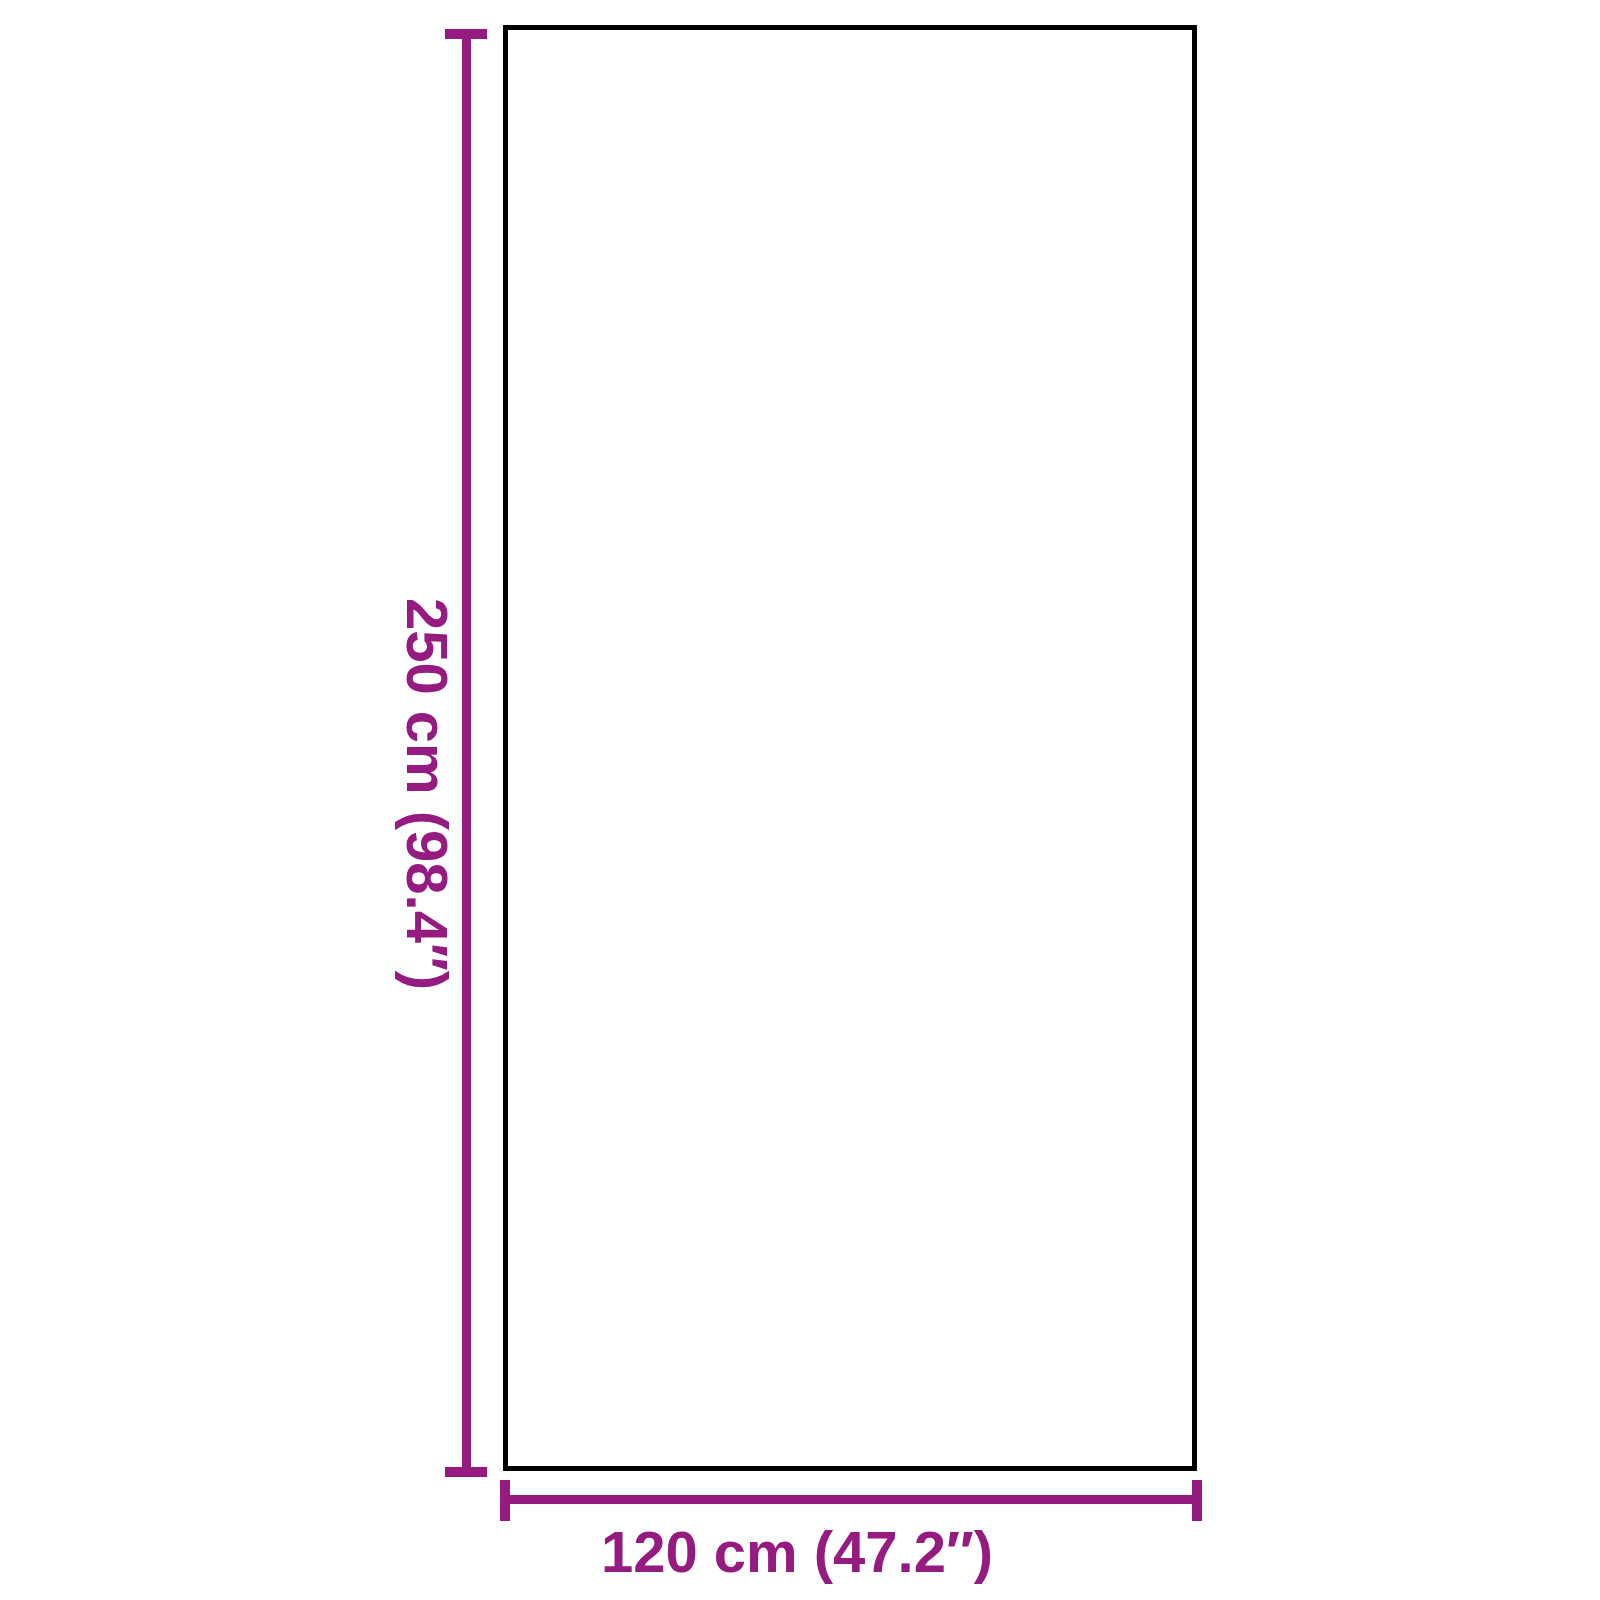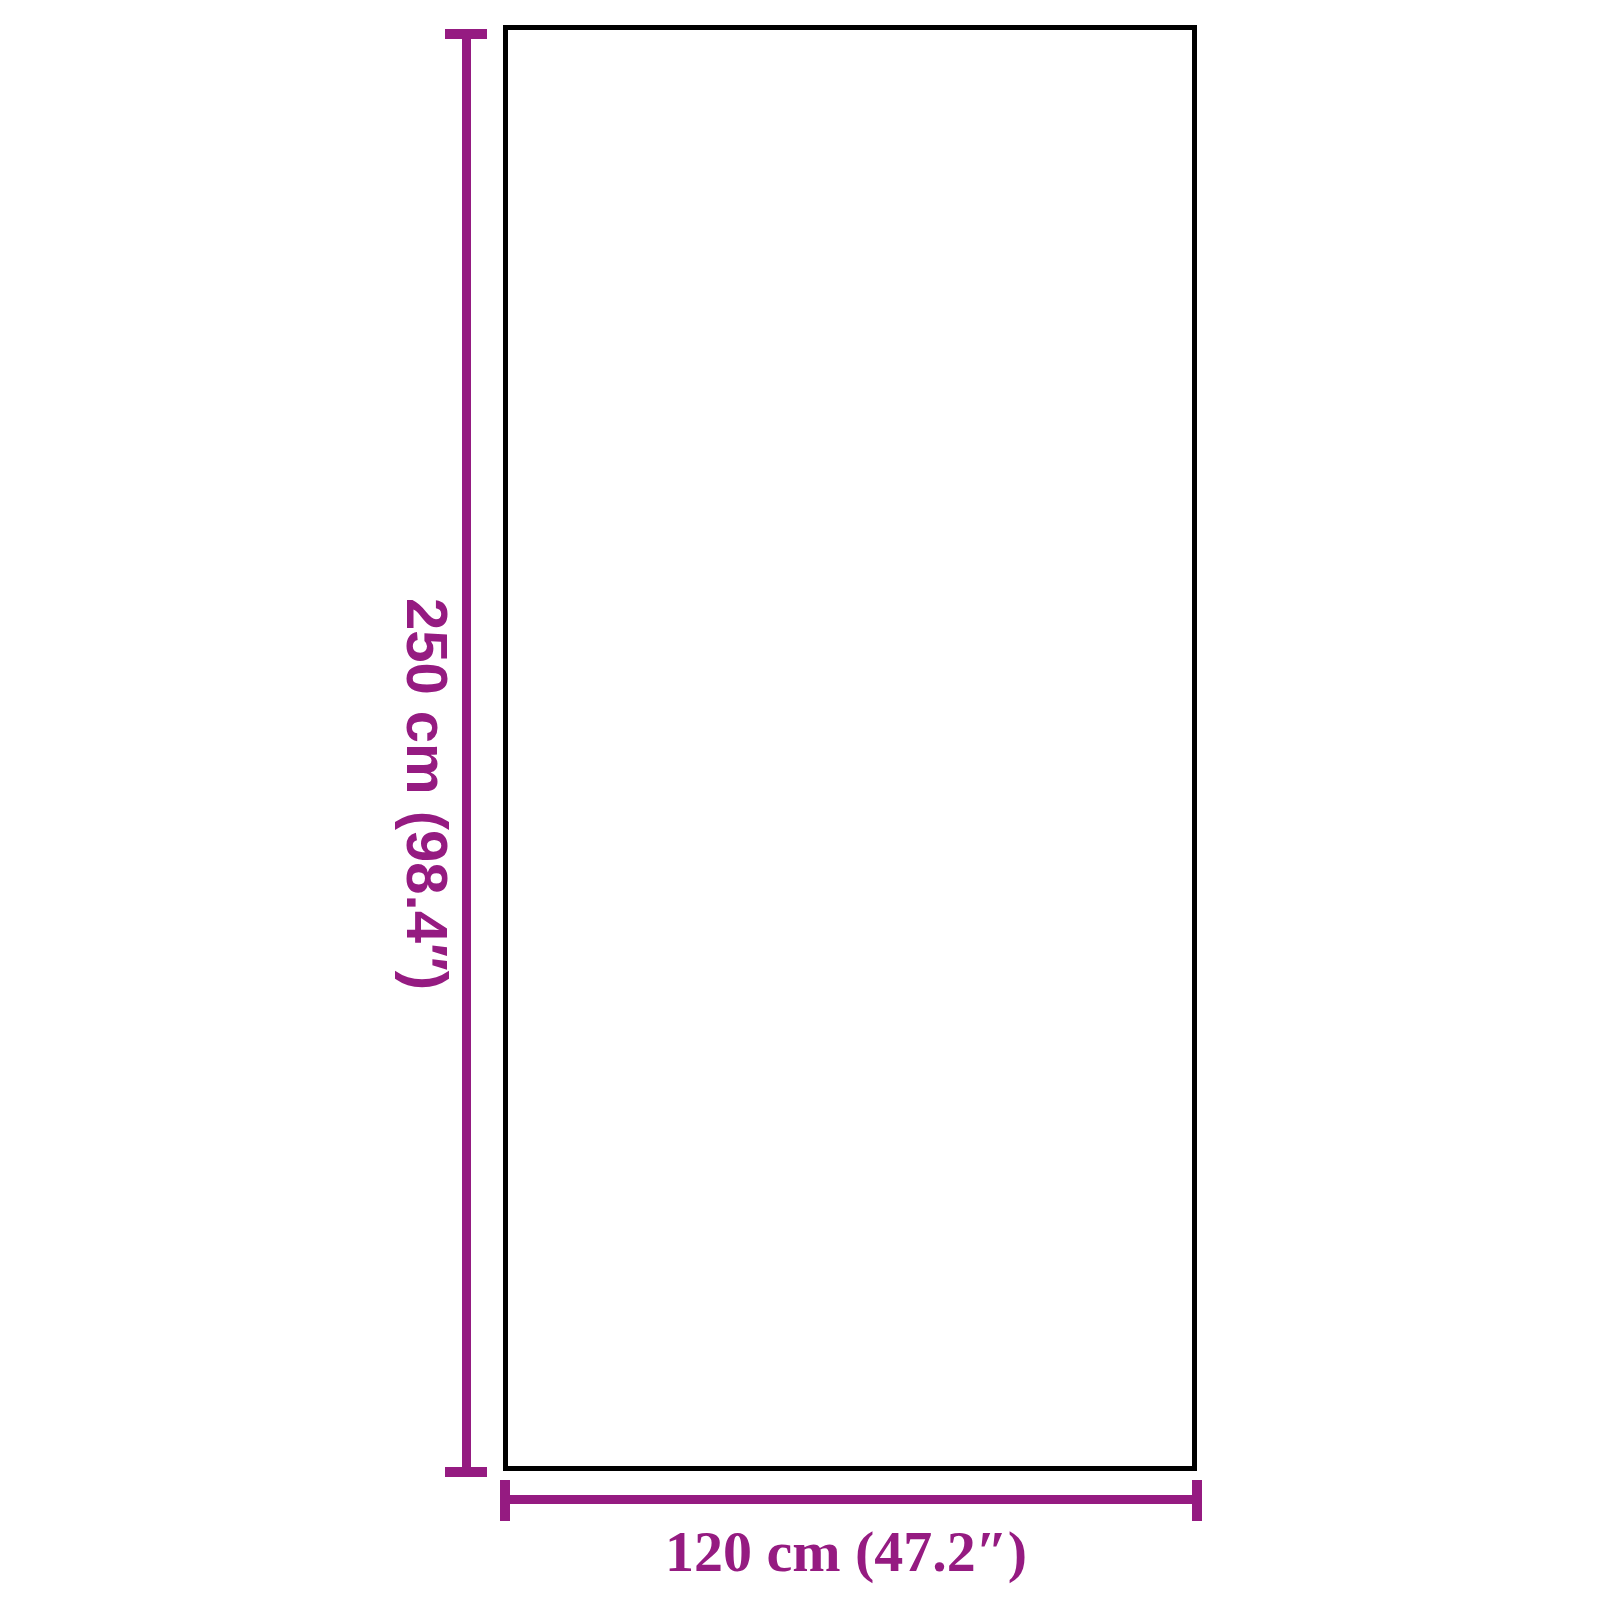--- a/index.html
+++ b/index.html
@@ -45,24 +45,23 @@
     font-weight: 700;
     white-space: nowrap;
     line-height: 1;
   }
   .height-label {
     left: 427px;
     top: 794px;
     transform: translate(-50%, -50%) rotate(90deg);
   }
   .width-label {
-    left: 846px;
+    left: 797px;
     top: 1552px;
     transform: translate(-50%, -50%);
-    font-family: Liberation Serif, serif;
   }
 </style>
 </head>
 <body>
 
 <div class="canvas">
 
   <div class="outline-rect"></div>
 
   <div class="dim v-line"></div>

